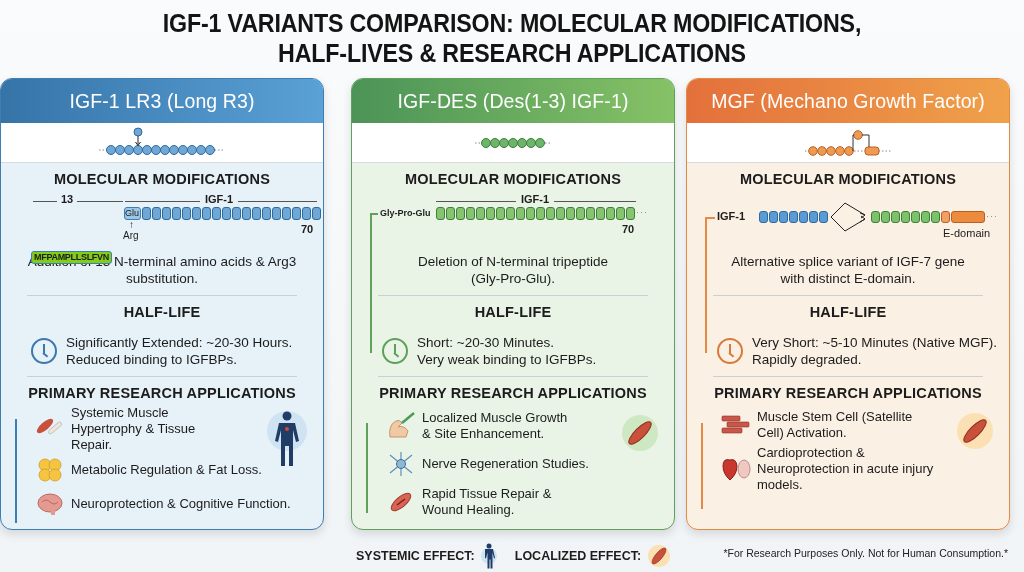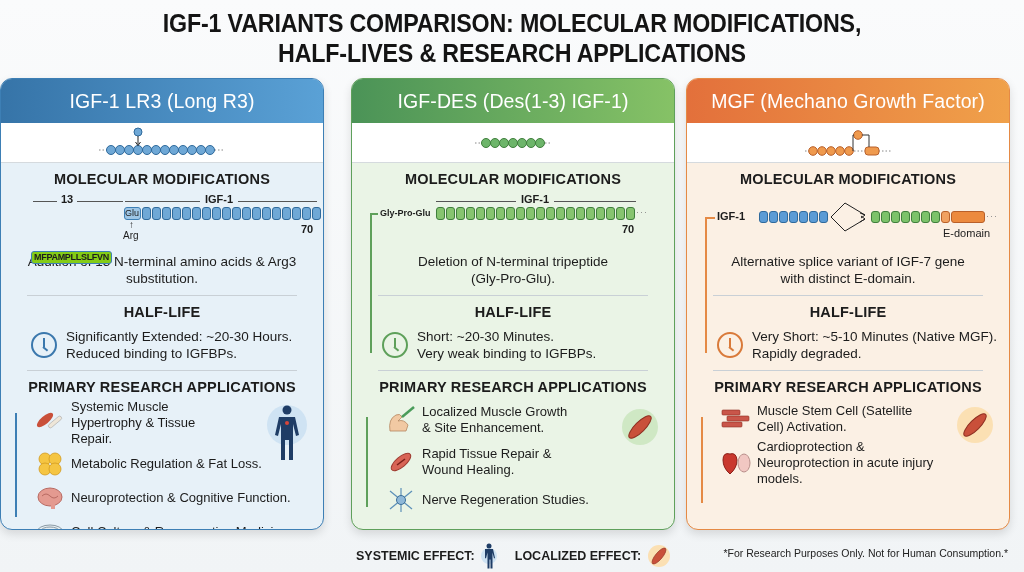--- a/index.html
+++ b/index.html
@@ -12,21 +12,21 @@
   .panel.orange { left: 686px; border-color: #e58a45; background: #fbf0e4; }
   .panel-head { height: 44px; display: flex; align-items: center; justify-content: center; color: #fff; font-size: 19.5px; font-weight: 500; letter-spacing: 0.1px; }
   .blue .panel-head { background: linear-gradient(90deg, #3674a8, #5aa1d6); }
   .green .panel-head { background: linear-gradient(90deg, #4b9357, #86c266); }
   .orange .panel-head { background: linear-gradient(90deg, #e3703b, #f0a14a); }
   .mol-strip { height: 40px; background: #fff; display: flex; align-items: center; justify-content: center; border-bottom: 1px solid #d5dade; position: relative; }
   .sec-title { text-align: center; font-weight: 700; font-size: 14.5px; margin-top: 8px; letter-spacing: 0.2px; }
   .diagram { position: relative; height: 66px; margin: 0 14px; }
   .desc { text-align: center; font-size: 13.5px; line-height: 17px; padding: 0 22px; }
   .divider { height: 1px; background: #c9d0d6; margin: 8px 26px 0 26px; }
-  .halflife { display: flex; align-items: center; padding-left: 30px; margin-top: 8px; }
+  .halflife { display: flex; align-items: center; padding-left: 30px; margin-top: 14px; }
   .clock { width: 26px; height: 26px; border-radius: 50%; border: 2px solid; position: relative; flex: none; margin-right: 9px; }
   .clock::before { content: ""; position: absolute; left: 10px; top: 4px; width: 2px; height: 9px; background: currentColor; }
   .clock::after { content: ""; position: absolute; left: 10px; top: 12px; width: 6px; height: 2px; background: currentColor; transform: rotate(40deg); transform-origin: left center; }
   .blue .clock { color: #3b78ad; border-color: #3b78ad; }
   .green .clock { color: #5ea05a; border-color: #5ea05a; }
   .orange .clock { color: #d97a3a; border-color: #d97a3a; }
   .hl-text { font-size: 13.5px; line-height: 17px; }
   .apps { position: relative; margin-top: 4px; padding-left: 24px; }
   .app { display: flex; align-items: center; min-height: 34px; position: relative; }
   .app .ico { width: 30px; height: 26px; flex: none; margin-right: 6px; margin-left: 10px; display: flex; align-items: center; justify-content: center; }
@@ -238,44 +238,44 @@
       <div class="bracket" style="top:18px;height:90px;background:#5fa05b;"></div>
       <div class="app" style="min-height:42px">
         <span class="ico">
           <svg width="30" height="30" viewBox="0 0 30 30">
               <path d="M4 26 q-2 -12 6 -16 q4 -2 6 2 l-4 4 q6 -2 10 4 l-2 6z" fill="#f1c9a3" stroke="#b58660" stroke-width="0.8"></path>
               <line x1="16" y1="12" x2="28" y2="2" stroke="#4a9c5a" stroke-width="2.5"></line>
             </svg>
         </span>
         <span class="txt" style="max-width:150px">Localized Muscle Growth &amp; Site Enhancement.</span>
       </div>
-      <div class="app" style="min-height:42px">
-        <span class="ico">
-          <svg width="28" height="26" viewBox="0 0 28 26">
-              <ellipse cx="14" cy="13" rx="12" ry="5" transform="rotate(-40 14 13)" fill="#d86456" stroke="#9e3a30"></ellipse>
-              <line x1="10" y1="16" x2="18" y2="10" stroke="#7a1e18" stroke-width="1.5"></line>
-            </svg>
-        </span>
-        <span class="txt" style="max-width:130px">Rapid Tissue Repair &amp; Wound Healing.</span>
-      </div>
       <div class="app">
         <span class="ico">
           <svg width="28" height="26" viewBox="0 0 28 26">
               <g stroke="#5b8fb8" stroke-width="1.2">
                 <line x1="14" y1="13" x2="3" y2="4"></line>
                 <line x1="14" y1="13" x2="25" y2="4"></line>
                 <line x1="14" y1="13" x2="3" y2="22"></line>
                 <line x1="14" y1="13" x2="25" y2="22"></line>
                 <line x1="14" y1="13" x2="14" y2="1"></line>
                 <line x1="14" y1="13" x2="14" y2="25"></line>
               </g>
               <circle cx="14" cy="13" r="4.5" fill="#8fb8d8" stroke="#3c6f99"></circle>
             </svg>
         </span>
         <span class="txt">Nerve Regeneration Studies.</span>
+      </div>
+      <div class="app" style="min-height:42px">
+        <span class="ico">
+          <svg width="28" height="26" viewBox="0 0 28 26">
+              <ellipse cx="14" cy="13" rx="12" ry="5" transform="rotate(-40 14 13)" fill="#d86456" stroke="#9e3a30"></ellipse>
+              <line x1="10" y1="16" x2="18" y2="10" stroke="#7a1e18" stroke-width="1.5"></line>
+            </svg>
+        </span>
+        <span class="txt" style="max-width:130px">Rapid Tissue Repair &amp; Wound Healing.</span>
       </div>
       <div class="side-fig" style="top:8px;width:40px;height:40px;">
         <svg width="40" height="40" viewBox="0 0 40 40">
             <circle cx="20" cy="20" r="18" fill="#cfe8c4"></circle>
             <ellipse cx="20" cy="20" rx="15" ry="5" transform="rotate(-45 20 20)" fill="#c9503a" stroke="#8e2e20"></ellipse>
           </svg>
       </div>
     </div>
   </div>
 

